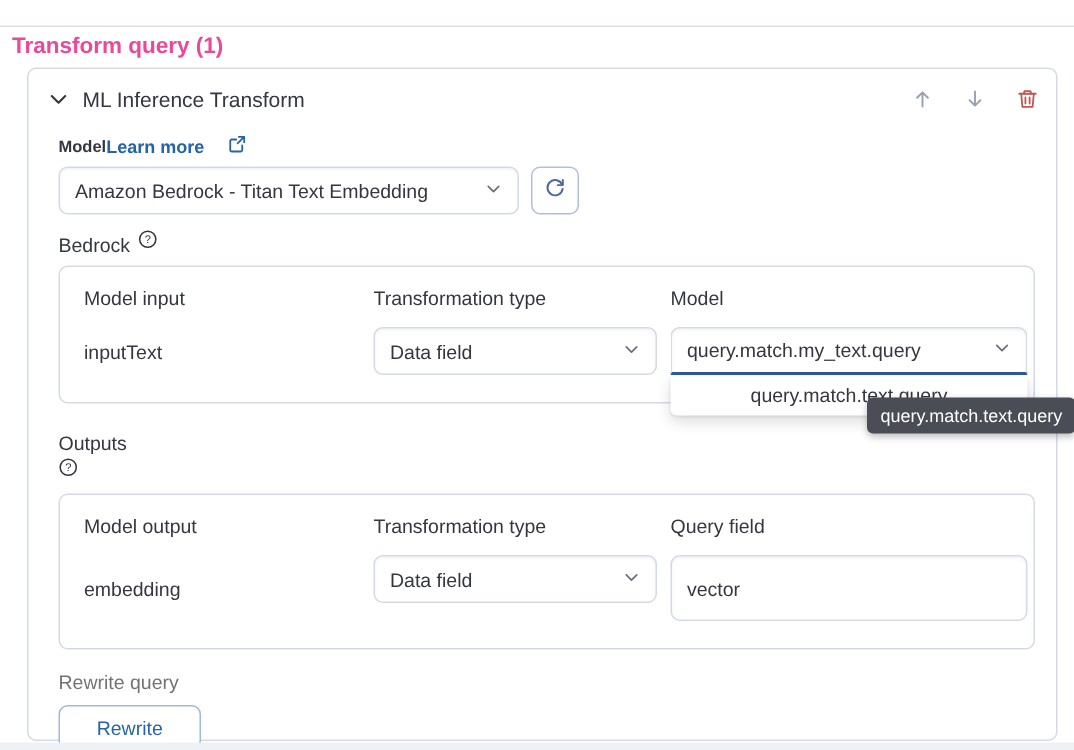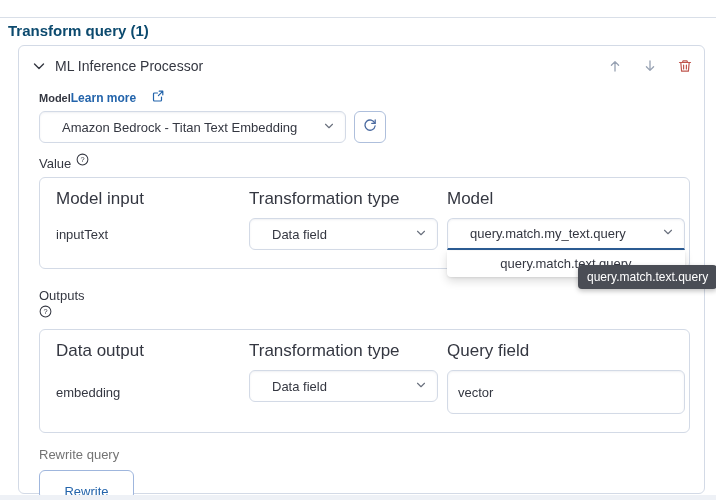--- a/index.html
+++ b/index.html
@@ -3,21 +3,21 @@
 <meta charset="utf-8">
 <style>
   * { box-sizing: border-box; }
   html,body { margin:0; padding:0; }
   body {
     width:716px; height:500px; position:relative; overflow:hidden;
     background:#ffffff; color:#343741;
     font-family:"Liberation Sans", sans-serif;
   }
   .top-divider { position:absolute; left:0; top:17px; width:716px; height:1px; background:#d9dfe8; }
-  .page-title { position:absolute; left:8px; top:22px; font-size:15px; font-weight:700; color:#0c4a6e; }
+  .page-title { position:absolute; left:8px; top:22px; font-size:15px; font-weight:700; color:#ec4899; }
 
   .panel {
     position:absolute; left:18px; top:45px; width:687px; height:449px;
     background:#fff; border:1px solid #d3dae6; border-radius:6px;
   }
   .panel-header { display:flex; align-items:center; padding:12px 11px 0 12px; }
   .acc-chevron { width:16px; height:16px; margin-right:8px; cursor:pointer; flex:0 0 auto; }
   .acc-title { font-size:14px; color:#343741; }
   .header-actions { margin-left:auto; display:flex; align-items:center; gap:19px; }
   .icon-btn { width:16px; height:16px; background:none; border:none; padding:0; cursor:pointer; }
@@ -25,36 +25,36 @@
   .content { padding:8px 14px 0 20px; }
 
   .model-row { width:307px; display:flex; align-items:center; justify-content:flex-start; margin-top:8px; }
   .model-label { font-size:11px; font-weight:700; color:#343741; }
   .learn-more { font-size:12px; font-weight:700; color:#2364ab; text-decoration:none; display:inline-flex; align-items:center; gap:16px; cursor:pointer; }
 
   .model-select-row { display:flex; align-items:center; gap:8px; margin-top:6px; }
   .select {
     height:32px; background:#fff; border:1px solid #d3dae6; border-radius:6px;
     display:flex; align-items:center; justify-content:space-between;
-    padding:0 9px 0 22px; font-size:13px; color:#343741; cursor:pointer;
+    padding:0 9px 0 10px; font-size:13px; color:#343741; cursor:pointer;
     box-shadow:inset 0 1px 2px rgba(152,162,179,.15);
   }
   .model-select { width:307px; }
   .refresh-btn {
     width:32px; height:32px; flex:0 0 auto; background:#fff;
     border:1px solid #aebfdc; border-radius:6px; cursor:pointer;
     display:flex; align-items:center; justify-content:center; padding:0;
   }
 
   .section-label { margin-top:13px; font-size:13px; color:#343741; display:flex; align-items:flex-start; gap:5px; }
   .help-icon { transform:translateY(-3px); }
 
   .inner-panel { margin-top:5px; border:1px solid #d3dae6; border-radius:6px; padding:12px 4px 18px 16px; }
   .grid { display:grid; grid-template-columns:193px 198px 1fr; }
-  .col-header { font-size:17px; color:#343741; line-height:18px; padding-bottom:10px; }
+  .col-header { font-size:13px; color:#343741; line-height:18px; padding-bottom:10px; }
   .cell-text { font-size:13px; align-self:center; }
   .select-mid { width:189px; }
   .value-wrap { position:relative; }
   .value-select {
     width:100%; border-radius:6px 6px 0 0;
     border-bottom:2px solid #2c5c94;
   }
   .dropdown {
     position:absolute; left:0; right:0; top:33px; z-index:5;
     background:#fff; border-radius:0 0 4px 4px; padding:4px 0;
@@ -75,21 +75,21 @@
     font-family:"Liberation Sans", sans-serif;
     box-shadow:inset 0 1px 2px rgba(152,162,179,.15); outline:none;
   }
 
   .rewrite-label { margin-top:14px; font-size:13px; color:#737373; }
   .rewrite-btn {
     margin-top:8px; height:30px; min-width:95px; padding:0 24px;
     background:#fff; border:1px solid #9fb6dd; border-radius:6px;
     color:#2364ab; font-size:13px; font-weight:500; cursor:pointer;
     font-family:"Liberation Sans", sans-serif;
-    display:inline-flex; align-items:flex-end; justify-content:center;
+    display:inline-flex; align-items:center; justify-content:center;
   }
 
   .advanced-row { margin-top:21px; margin-left:8px; display:flex; align-items:center; gap:10px; cursor:pointer; }
   .advanced-label { font-size:13px; font-weight:600; color:#343741; }
 
   .bottom-strip { position:absolute; left:0; top:495px; width:716px; height:5px; background:#eef1f6; }
 </style>
 </head>
 <body>
 
@@ -97,21 +97,21 @@
 <div class="page-title">Transform query (1)</div>
 
 <div class="panel">
 
   <div class="panel-header">
     <span class="acc-chevron">
       <svg width="16" height="16" viewBox="0 0 16 16">
           <polyline points="3.5,6 8,10.5 12.5,6" fill="none" stroke="#343741" stroke-width="1.4" stroke-linecap="round" stroke-linejoin="round"></polyline>
         </svg>
     </span>
-    <span class="acc-title">ML Inference Processor</span>
+    <span class="acc-title">ML Inference Transform</span>
     <span class="header-actions">
       <button class="icon-btn" title="">
         <svg width="16" height="16" viewBox="0 0 16 16">
             <path d="M8 13V3.8M4.4 7.2 8 3.6l3.6 3.6" fill="none" stroke="#98a2b3" stroke-width="1.3" stroke-linecap="round" stroke-linejoin="round"></path>
           </svg>
       </button>
       <button class="icon-btn" title="">
         <svg width="16" height="16" viewBox="0 0 16 16">
             <path d="M8 3v9.2M4.4 8.8 8 12.4l3.6-3.6" fill="none" stroke="#98a2b3" stroke-width="1.3" stroke-linecap="round" stroke-linejoin="round"></path>
           </svg>
@@ -161,21 +161,21 @@
               <g fill="none" stroke="#4a6aa0" stroke-width="1.3" stroke-linecap="round" stroke-linejoin="round">
                 <path d="M12.8 5.2A5.1 5.1 0 1 0 13.1 8"></path>
                 <polyline points="13.2,2 13.2,5.4 9.8,5.4"></polyline>
               </g>
             </svg>
         </span>
       </button>
     </div>
 
     <div class="section-label">
-      <span>Value</span>
+      <span>Bedrock</span>
       <span class="help-icon">
         <svg width="13" height="13" viewBox="0 0 14 14">
             <circle cx="7" cy="7" r="5.8" fill="none" stroke="#343741" stroke-width="1.1"></circle>
             <text x="7" y="10" text-anchor="middle" font-size="8" fill="#343741" font-family="Liberation Sans, sans-serif">?</text>
           </svg>
       </span>
     </div>
 
     <div class="inner-panel">
       <div class="grid">
@@ -217,21 +217,21 @@
       <span class="help-icon">
         <svg width="13" height="13" viewBox="0 0 14 14">
             <circle cx="7" cy="7" r="5.8" fill="none" stroke="#343741" stroke-width="1.1"></circle>
             <text x="7" y="10" text-anchor="middle" font-size="8" fill="#343741" font-family="Liberation Sans, sans-serif">?</text>
           </svg>
       </span>
     </div>
 
     <div class="inner-panel">
       <div class="grid">
-        <div class="col-header">Data output</div>
+        <div class="col-header">Model output</div>
         <div class="col-header">Transformation type</div>
         <div class="col-header">Query field</div>
 
         <div class="cell-text">embedding</div>
 
         <div>
           <div class="select select-mid">
             <span>Data field</span>
             <span>
               <svg width="14" height="14" viewBox="0 0 16 16">

